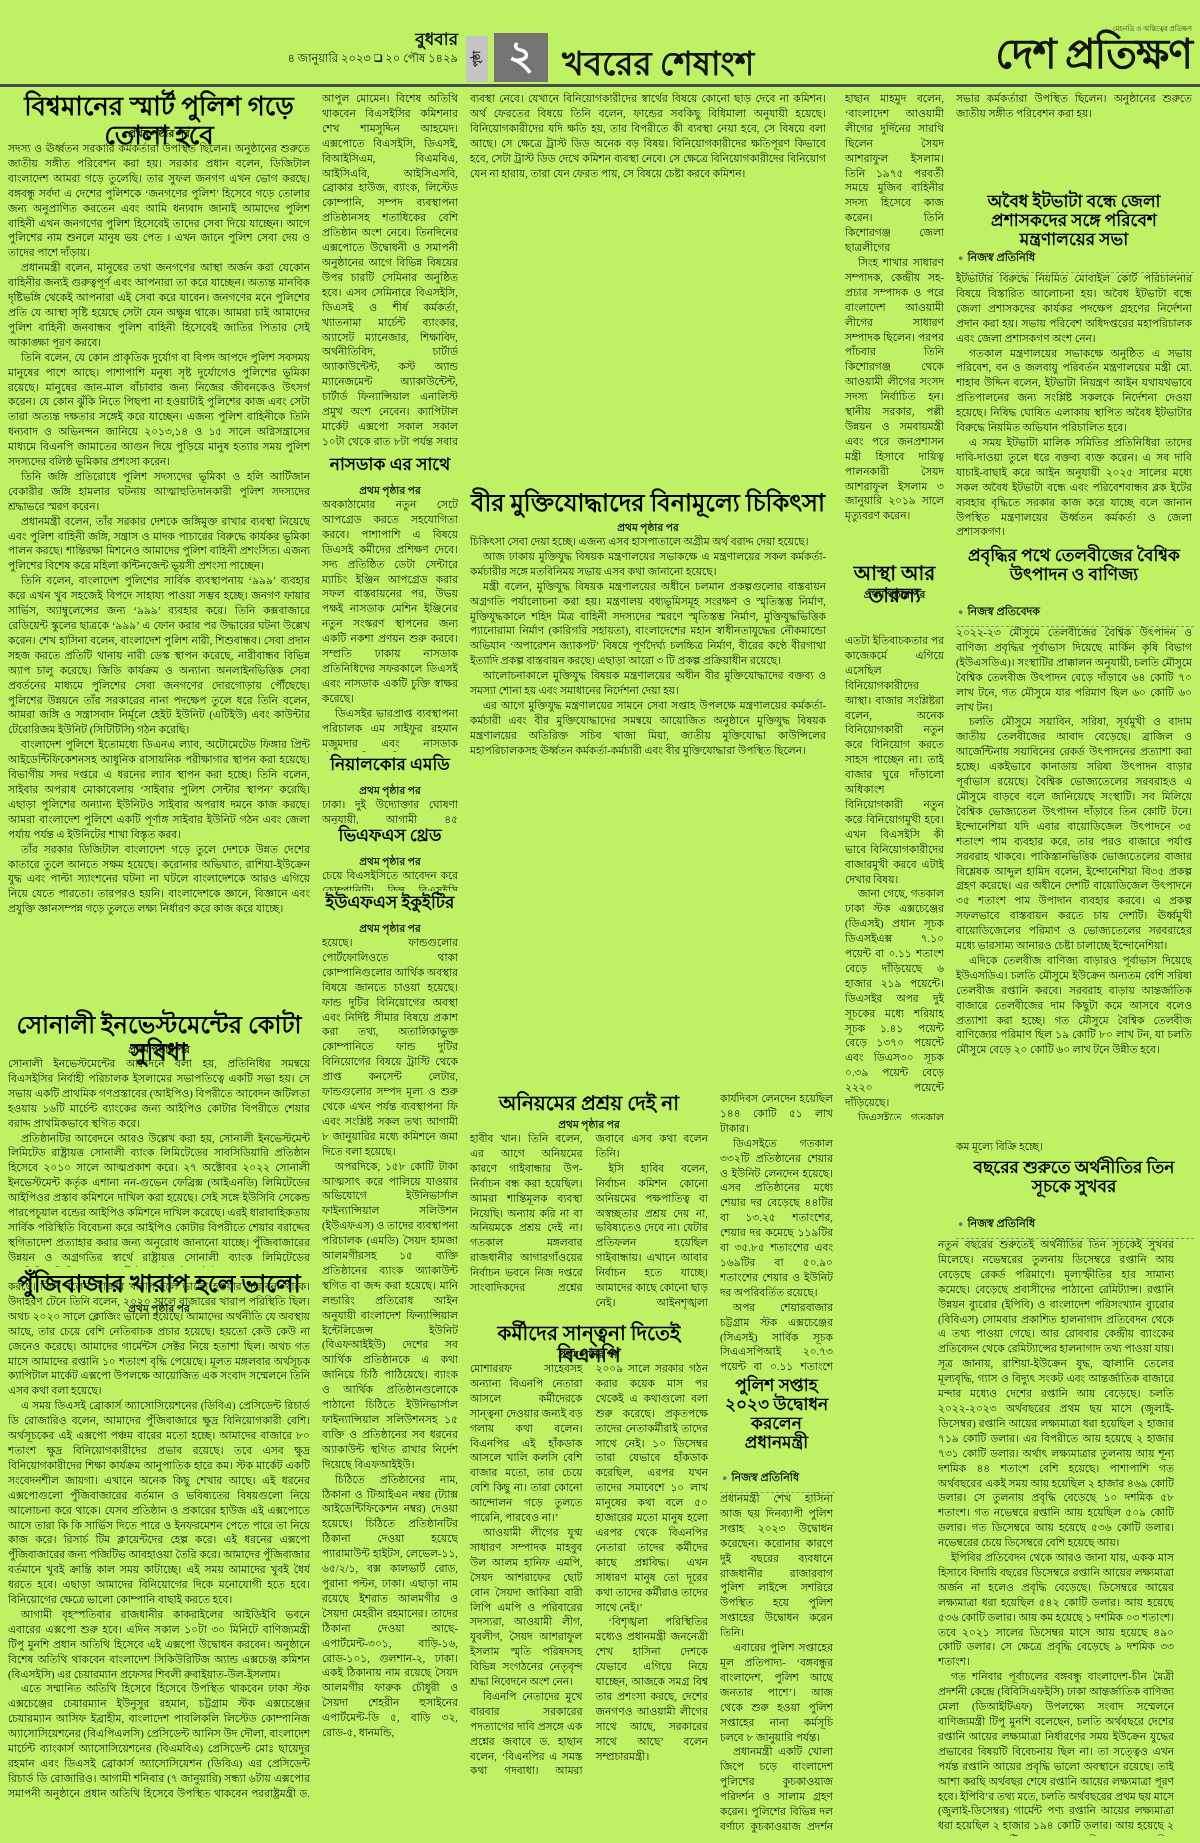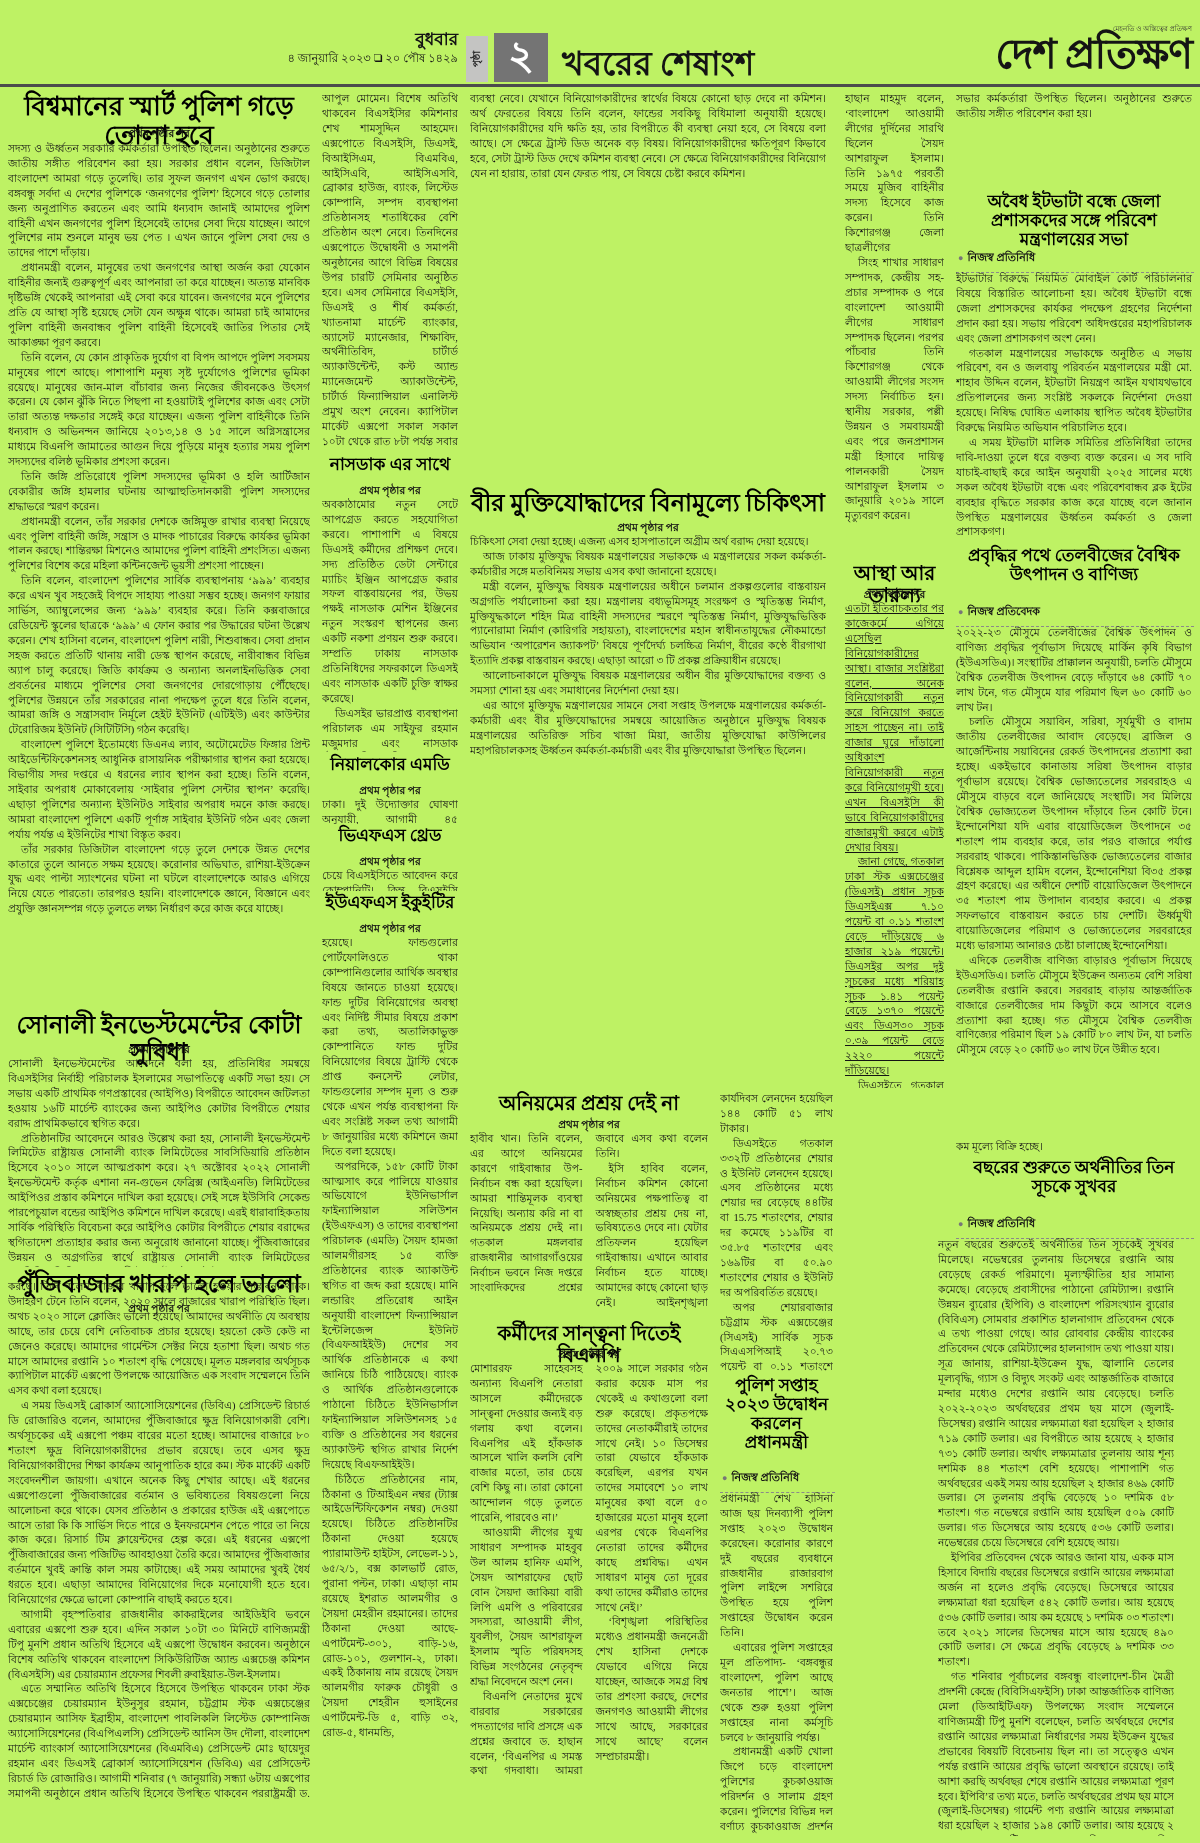--- a/index.html
+++ b/index.html
@@ -170,21 +170,21 @@
         <p>মোশাররফ সাহেবসহ অন্যান্য বিএনপি নেতারা আসলে কর্মীদেরকে সান্ত্বনা দেওয়ার জন্যই বড় গলায় কথা বলেন। বিএনপির এই হাঁকডাক আসলে খালি কলসি বেশি বাজার মতো, তার চেয়ে বেশি কিছু না। তারা কোনো আন্দোলন গড়ে তুলতে পারেনি, পারবেও না।’</p>
         <p>আওয়ামী লীগের যুগ্ম সাধারণ সম্পাদক মাহবুব উল আলম হানিফ এমপি, সৈয়দ আশরাফের ছোট বোন সৈয়দা জাকিয়া বারী লিপি এমপি ও পরিবারের সদস্যরা, আওয়ামী লীগ, যুবলীগ, সৈয়দ আশরাফুল ইসলাম স্মৃতি পরিষদসহ বিভিন্ন সংগঠনের নেতৃবৃন্দ শ্রদ্ধা নিবেদনে অংশ নেন।</p>
         <p>বিএনপি নেতাদের মুখে বারবার সরকারের পদত্যাগের দাবি প্রসঙ্গে এক প্রশ্নের জবাবে ড. হাছান বলেন, ‘বিএনপির এ সমস্ত কথা গদবাধা। আমরা ২০০৯ সালে সরকার গঠন করার কয়েক মাস পর থেকেই এ কথাগুলো বলা শুরু করেছে। প্রকৃতপক্ষে তাদের নেতাকর্মীরাই তাদের সাথে নেই। ১০ ডিসেম্বর তারা যেভাবে হাঁকডাক করেছিল, এরপর যখন তাদের সমাবেশে ১০ লাখ মানুষের কথা বলে ৫০ হাজারের মতো মানুষ হলো এরপর থেকে বিএনপির নেতারা তাদের কর্মীদের কাছে প্রশ্নবিদ্ধ। এখন সাধারণ মানুষ তো দূরের কথা তাদের কর্মীরাও তাদের সাথে নেই।’</p>
         <p>‘বিশৃঙ্খলা পরিস্থিতির মধ্যেও প্রধানমন্ত্রী জননেত্রী শেখ হাসিনা দেশকে যেভাবে এগিয়ে নিয়ে যাচ্ছেন, আজকে সমগ্র বিশ্ব তার প্রশংসা করছে, দেশের জনগণও আওয়ামী লীগের সাথে আছে, সরকারের সাথে আছে’ বলেন সম্প্রচারমন্ত্রী।</p>
       </div>
   </section>
 
   <section>
     <div class="abs body" style="left:720px;top:1092px;width:113px;height:280px;">
         <p>কার্যদিবস লেনদেন হয়েছিল ১৪৪ কোটি ৫১ লাখ টাকার।</p>
-        <p>ডিএসইতে গতকাল ৩৩২টি প্রতিষ্ঠানের শেয়ার ও ইউনিট লেনদেন হয়েছে। এসব প্রতিষ্ঠানের মধ্যে শেয়ার দর বেড়েছে ৪৪টির বা 15.75 শতাংশের, শেয়ার দর কমেছে ১১৯টির বা ৩৫.৮৫ শতাংশের এবং ১৬৯টির বা ৫০.৯০ শতাংশের শেয়ার ও ইউনিট দর অপরিবর্তিত রয়েছে।</p>
+        <p>ডিএসইতে গতকাল ৩৩২টি প্রতিষ্ঠানের শেয়ার ও ইউনিট লেনদেন হয়েছে। এসব প্রতিষ্ঠানের মধ্যে শেয়ার দর বেড়েছে ৪৪টির বা ১৩.২৫ শতাংশের, শেয়ার দর কমেছে ১১৯টির বা ৩৫.৮৫ শতাংশের এবং ১৬৯টির বা ৫০.৯০ শতাংশের শেয়ার ও ইউনিট দর অপরিবর্তিত রয়েছে।</p>
         <p>অপর শেয়ারবাজার চট্টগ্রাম স্টক এক্সচেঞ্জের (সিএসই) সার্বিক সূচক সিএএসপিআই ২০.৭৩ পয়েন্ট বা ০.১১ শতাংশে বেড়ে দাঁড়িয়েছে ১৮ হাজার ২৭৯.৪৬ পয়েন্টে। সিএসইতে গতকাল ১৭০টি প্রতিষ্ঠান লেনদেনে অংশ নিয়েছে। এসব প্রতিষ্ঠানের মধ্যে ২৭টির দর বেড়েছে, কমেছে ৪১টির আর ১০২টির দর অপরিবর্তিত রয়েছে। সিএসইতে ৭ কোটি ৫৬ লাখ টাকার শেয়ার ও ইউনিট লেনদেন হয়েছে।</p>
       </div>
   </section>
 
   <section>
     <div class="abs headline h22" style="left:720px;top:1376px;width:113px;">পুলিশ সপ্তাহ ২০২৩ উদ্বোধন করলেন প্রধানমন্ত্রী</div>
     <div class="abs byline" style="left:720px;top:1466px;width:113px;">
       <span class="dot">●</span><span>নিজস্ব প্রতিনিধি</span>
     </div>
     <div class="abs body" style="left:720px;top:1492px;width:113px;height:344px;">
@@ -197,21 +197,21 @@
   <section>
     <div class="abs body" style="left:845px;top:92px;width:99px;height:466px;">
         <p>হাছান মাহমুদ বলেন, ‘বাংলাদেশ আওয়ামী লীগের দুর্দিনের সারথি ছিলেন সৈয়দ আশরাফুল ইসলাম। তিনি ১৯৭৫ পরবর্তী সময়ে মুজিব বাহিনীর সদস্য হিসেবে কাজ করেন। তিনি কিশোরগঞ্জ জেলা ছাত্রলীগের</p>
         <p>সিংহ শাখার সাধারণ সম্পাদক, কেন্দ্রীয় সহ-প্রচার সম্পাদক ও পরে বাংলাদেশ আওয়ামী লীগের সাধারণ সম্পাদক ছিলেন। পরপর পাঁচবার তিনি কিশোরগঞ্জ থেকে আওয়ামী লীগের সংসদ সদস্য নির্বাচিত হন। স্থানীয় সরকার, পল্লী উন্নয়ন ও সমবায়মন্ত্রী এবং পরে জনপ্রশাসন মন্ত্রী হিসাবে দায়িত্ব পালনকারী সৈয়দ আশরাফুল ইসলাম ৩ জানুয়ারি ২০১৯ সালে মৃত্যুবরণ করেন।</p>
       </div>
   </section>
 
   <section>
     <div class="abs headline h20" style="left:845px;top:562px;width:99px;">আস্থা আর তারল্য</div>
     <div class="abs subhead" style="left:845px;top:585px;width:99px;">প্রথম পৃষ্ঠার পর</div>
-    <div class="abs body" style="left:845px;top:602px;width:99px;height:486px;text-decoration:underline;">
+    <div class="abs body" style="left:845px;top:634px;width:99px;height:486px;">
         <p>এতটা ইতিবাচকতার পর কাজেকর্মে এগিয়ে এসেছিল বিনিয়োগকারীদের আস্থা। বাজার সংশ্লিষ্টরা বলেন, অনেক বিনিয়োগকারী নতুন করে বিনিয়োগ করতে সাহস পাচ্ছেন না। তাই বাজার ঘুরে দাঁড়ালো অধিকাংশ বিনিয়োগকারী নতুন করে বিনিয়োগমুখী হবে। এখন বিএসইসি কী ভাবে বিনিয়োগকারীদের বাজারমুখী করবে এটাই দেখার বিষয়।</p>
         <p>জানা গেছে, গতকাল ঢাকা স্টক এক্সচেঞ্জের (ডিএসই) প্রধান সূচক ডিএসইএক্স ৭.১০ পয়েন্ট বা ০.১১ শতাংশ বেড়ে দাঁড়িয়েছে ৬ হাজার ২১৯ পয়েন্টে। ডিএসইর অপর দুই সূচকের মধ্যে শরিয়াহ সূচক ১.৪১ পয়েন্ট বেড়ে ১৩৭০ পয়েন্টে এবং ডিএস৩০ সূচক ০.৩৯ পয়েন্ট বেড়ে ২২২০ পয়েন্টে দাঁড়িয়েছে।</p>
         <p>ডিএসইতে গতকাল ১৯৮ কোটি ৩০ লাখ টাকার লেনদেন হয়েছে। আগের কার্যদিবসে হয়েছিল ১৪৪ কোটি ৫১ লাখ টাকার। সে হিসাবে লেনদেন বেড়েছে ৫৩ কোটি ৭৯ লাখ টাকার।</p>
       </div>
   </section>
 
   <section>
     <div class="abs frag" style="left:956px;top:92px;width:236px;height:96px;">সভার কর্মকর্তারা উপস্থিত ছিলেন। অনুষ্ঠানের শুরুতে জাতীয় সঙ্গীত পরিবেশন করা হয়।</div>
   </section>
 

